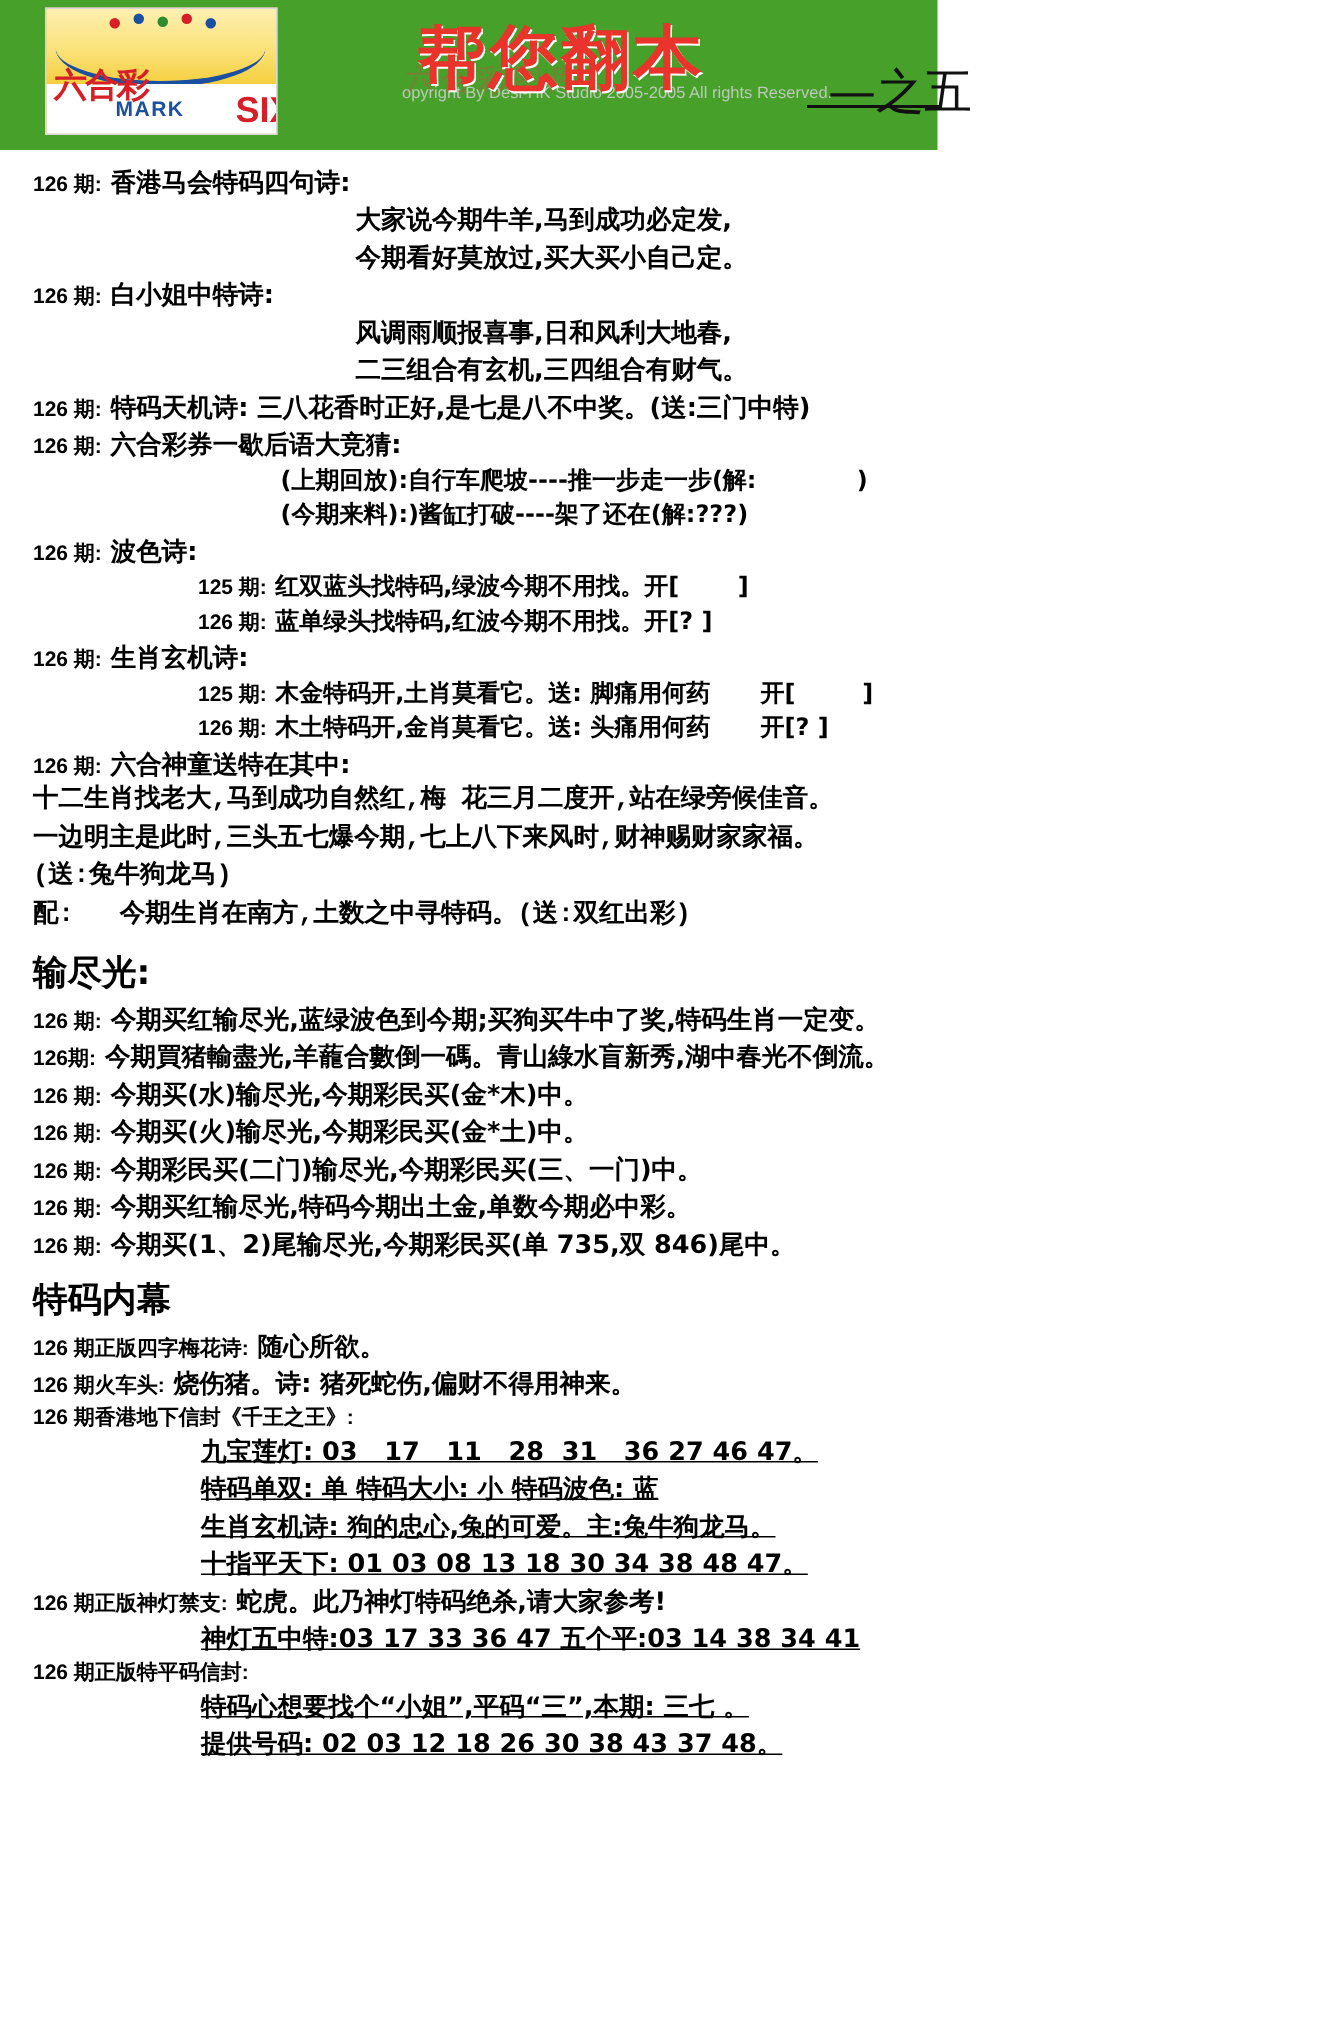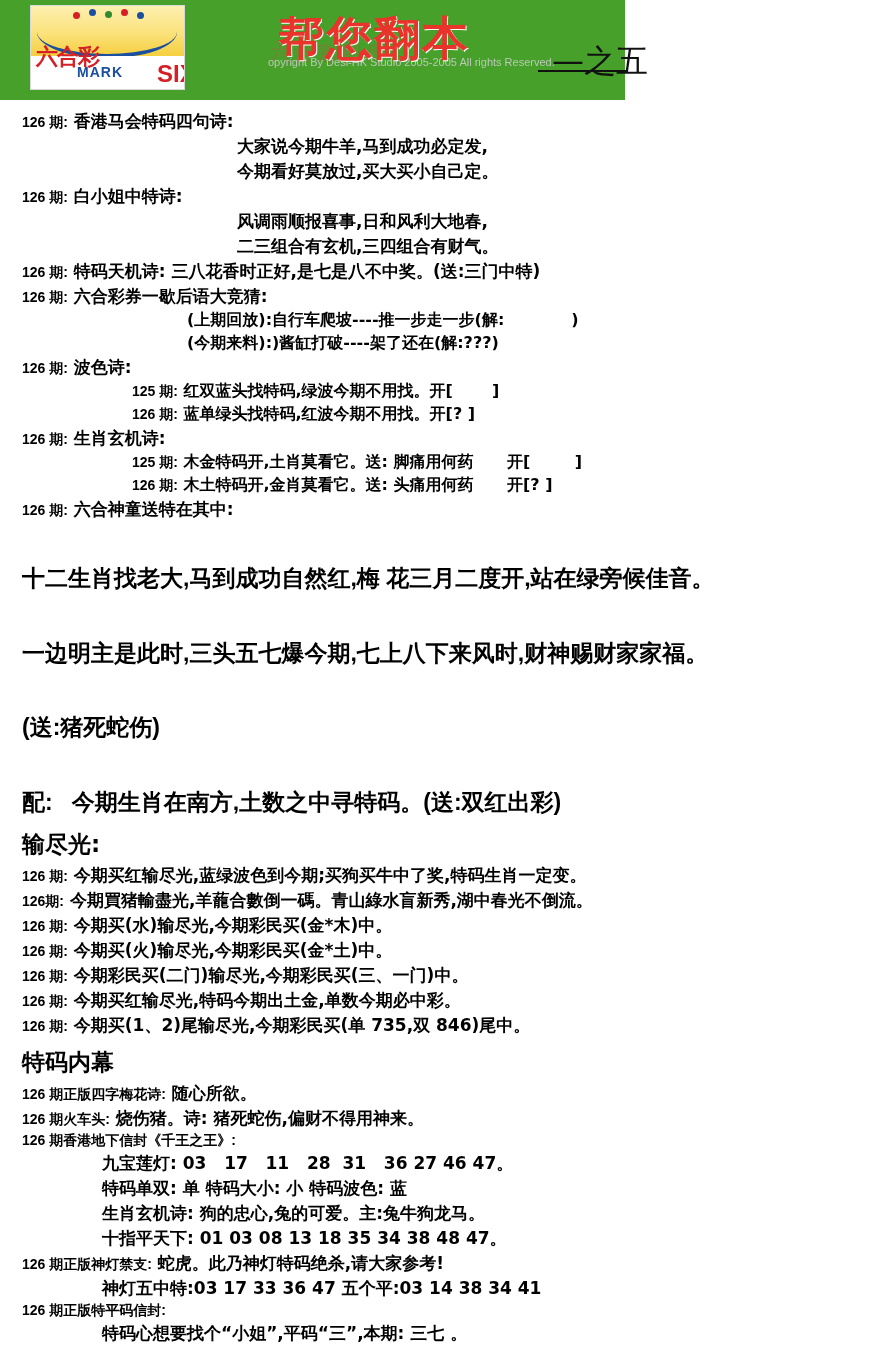--- a/index.html
+++ b/index.html
@@ -149,26 +149,25 @@
   }
 
   
   .content {
     position: relative;
     padding: 8px 10px 0 22px;
     box-sizing: border-box;
     width: 728px;
   }
   .line {
-    font-size: 23px;
+    font-size: 17px;
     font-weight: bold;
     line-height: 1.5;
     white-space: pre;
-    font-family: Liberation Sans, sans-serif;
-    margin-top: 40px;
+    font-family: Liberation Mono, monospace;
   }
   .row {
     display: flex;
     align-items: baseline;
     margin-top: 2px;
   }
   .period {
     font-size: 14px;
     font-weight: bold;
     font-family: "Liberation Sans", sans-serif;
@@ -178,21 +177,21 @@
   .txt {
     font-size: 17px;
     font-weight: bold;
     white-space: pre;
     font-family: "DejaVu Sans", sans-serif;
   }
   .txt.sm { font-size: 16px; }
   .indent-2 { margin-left: 110px; }
   .indent-3 { margin-left: 165px; }
   .indent-4 { margin-left: 215px; }
-  .indent-6 { margin-left: 80px; }
+  .indent-6 { margin-left: 112px; text-decoration: underline; }
   .section-title {
     font-size: 23px;
     font-weight: bold;
     margin: 10px 0 4px 0;
     font-family: "DejaVu Sans", sans-serif;
   }
 </style>
 </head>
 <body>
 
@@ -285,21 +284,21 @@
         <span class="txt sm"> 木土特码开,金肖莫看它。送: 头痛用何药      开[? ]</span>
       </div>
       <div class="row">
         <span class="period">126 期:</span>
         <span class="txt"> 六合神童送特在其中:</span>
       </div>
     </div>
   <div id="section1-free">
       <div class="line">十二生肖找老大,马到成功自然红,梅 花三月二度开,站在绿旁候佳音。</div>
       <div class="line">一边明主是此时,三头五七爆今期,七上八下来风时,财神赐财家家福。</div>
-      <div class="line">(送:猪死蛇伤)</div>
+      <div class="line">(送:兔牛狗龙马)</div>
       <div class="line">配:   今期生肖在南方,土数之中寻特码。(送:双红出彩)</div>
     </div>
 
   <div class="section-title">输尽光:</div>
   <div id="section2-rows">
       <div class="row">
         <span class="period">126 期:</span>
         <span class="txt"> 今期买红输尽光,蓝绿波色到今期;买狗买牛中了奖,特码生肖一定变。</span>
       </div>
       <div class="row">
@@ -345,21 +344,21 @@
       <div class="row indent-6">
         <span class="txt">九宝莲灯: 03   17   11   28  31   36 27 46 47。</span>
       </div>
       <div class="row indent-6">
         <span class="txt">特码单双: 单 特码大小: 小 特码波色: 蓝</span>
       </div>
       <div class="row indent-6">
         <span class="txt">生肖玄机诗: 狗的忠心,兔的可爱。主:兔牛狗龙马。</span>
       </div>
       <div class="row indent-6">
-        <span class="txt">十指平天下: 01 03 08 13 18 35 34 38 48 47。</span>
+        <span class="txt">十指平天下: 01 03 08 13 18 30 34 38 48 47。</span>
       </div>
       <div class="row">
         <span class="period">126 期正版神灯禁支:</span>
         <span class="txt"> 蛇虎。此乃神灯特码绝杀,请大家参考!</span>
       </div>
       <div class="row indent-6">
         <span class="txt">神灯五中特:03 17 33 36 47 五个平:03 14 38 34 41</span>
       </div>
       <div class="row">
         <span class="period">126 期正版特平码信封:</span>

